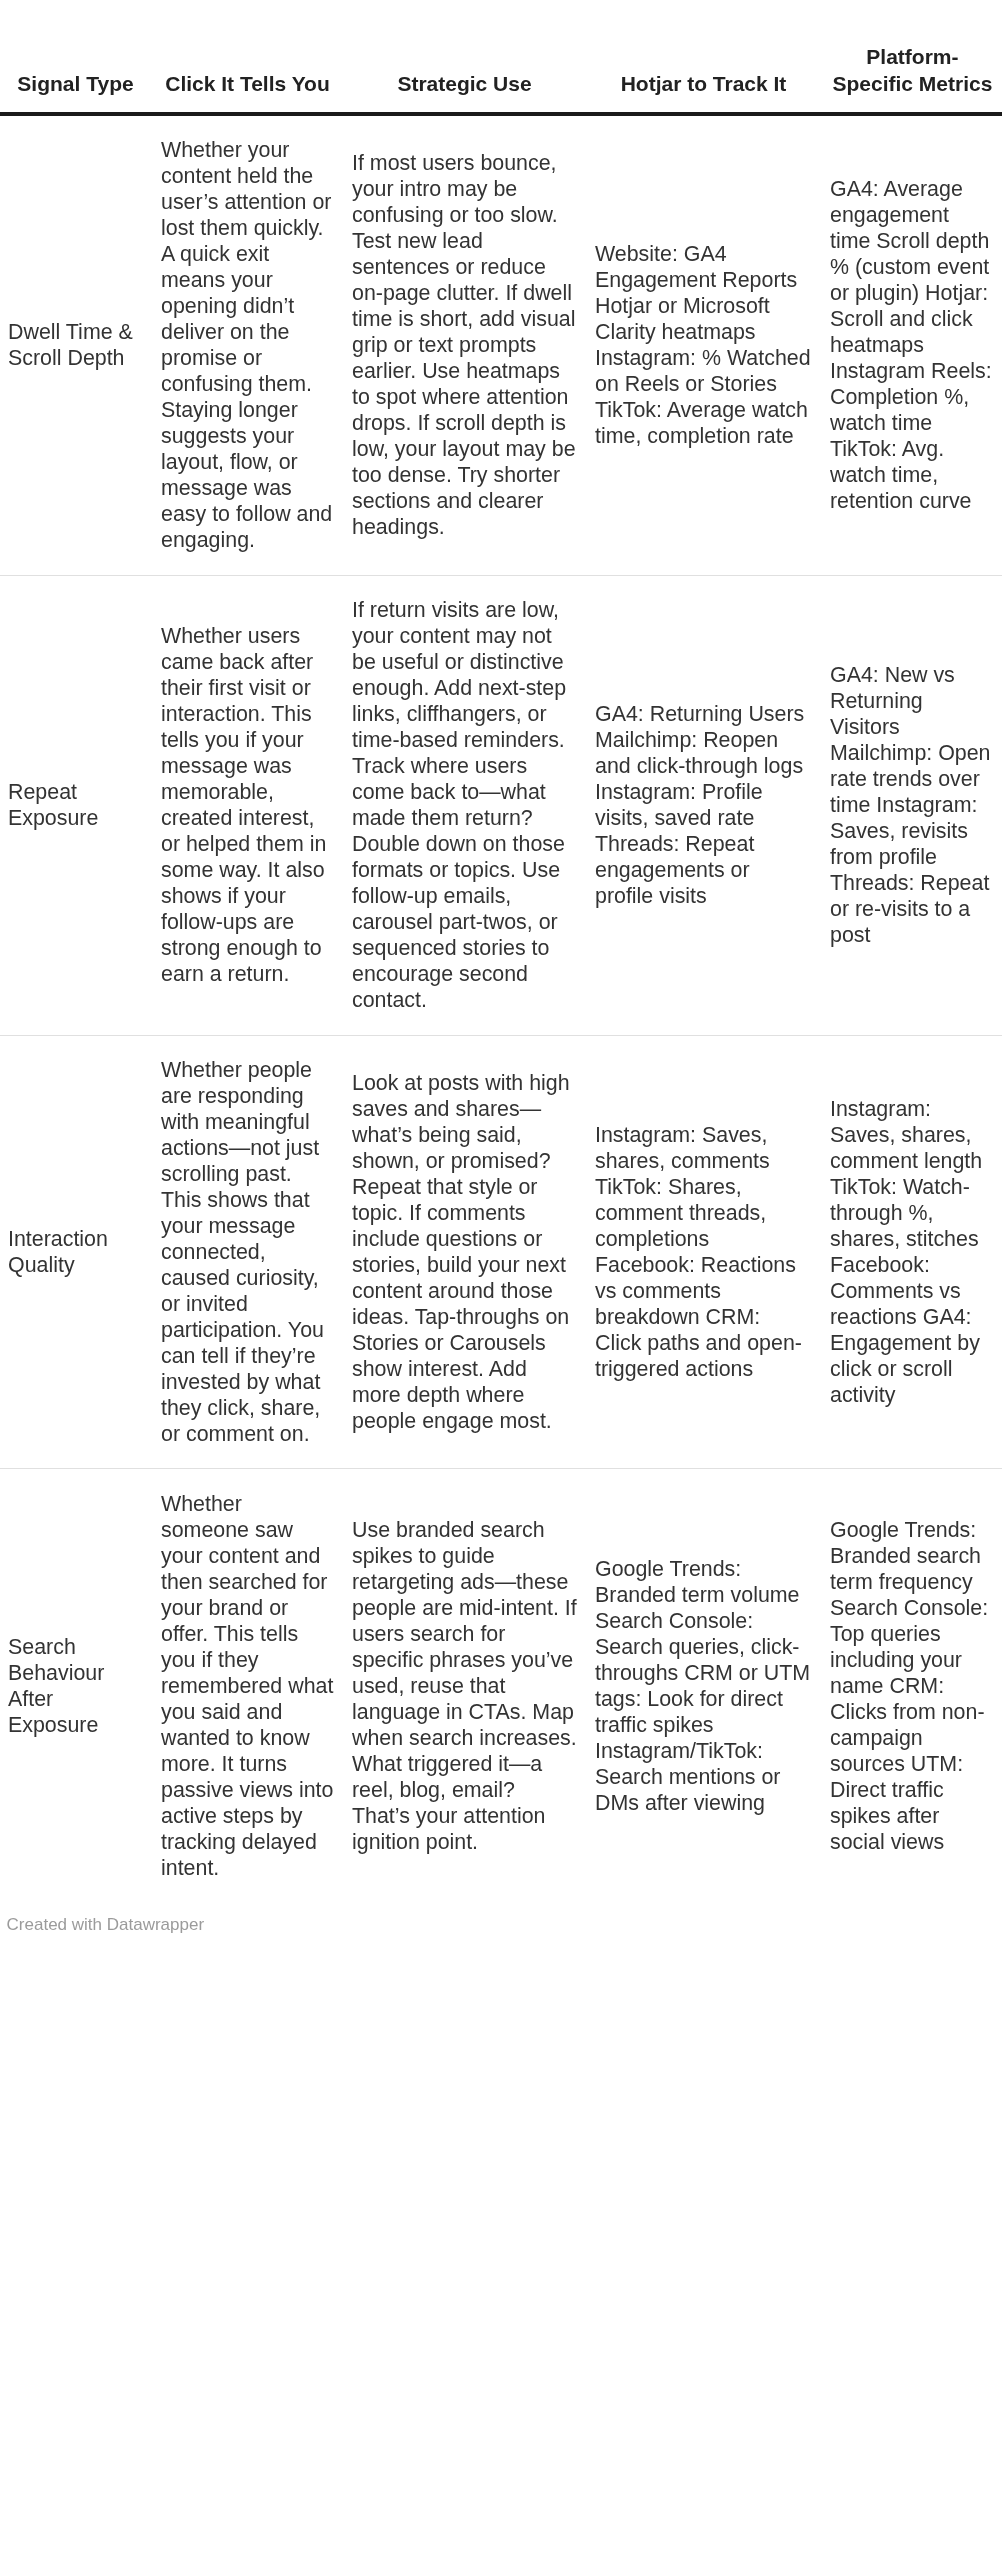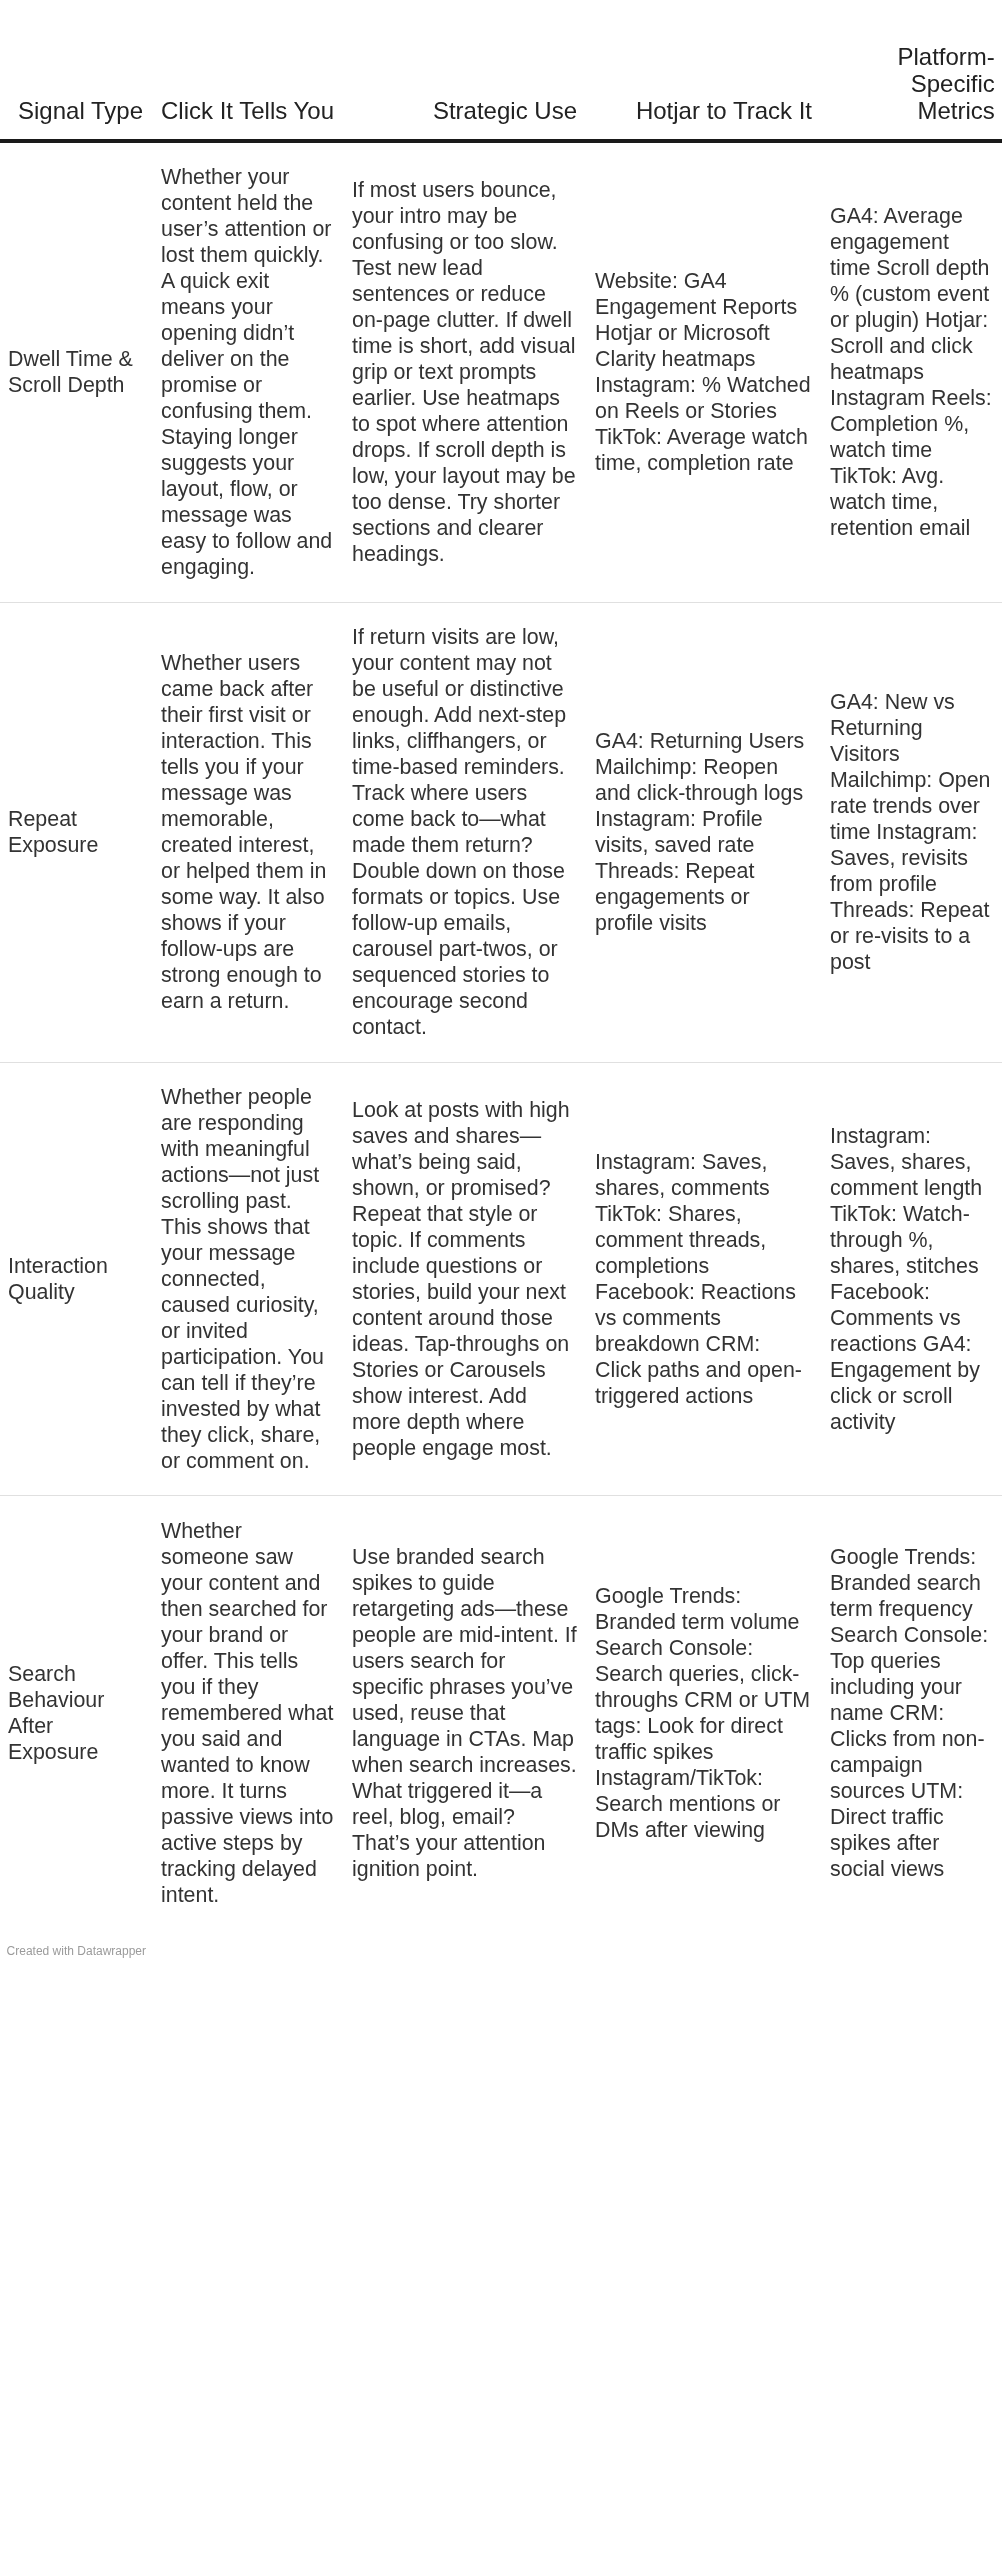--- a/index.html
+++ b/index.html
@@ -16,23 +16,23 @@
     position: relative;
     padding-bottom: 8.2px;
   }
   table.dw-table {
     width: 1002px;
     border-collapse: collapse;
     table-layout: fixed;
   }
   table.dw-table th {
     vertical-align: bottom;
-    text-align: right;
-    font-weight: normal;
-    font-size: 24px;
+    text-align: center;
+    font-weight: bold;
+    font-size: 21px;
     line-height: 27px;
     color: #222222;
     padding: 43px 18px 15px 0;
     border-bottom: 4.1px solid #1a1a1a;
   }
   table.dw-table td {
     vertical-align: middle;
     text-align: left;
     font-size: 21.4px;
     line-height: 26px;
@@ -45,21 +45,21 @@
   }
   table.dw-table th:first-child,
   table.dw-table td:first-child {
     padding-left: 8px;
   }
   table.dw-table th:last-child,
   table.dw-table td:last-child {
     padding-right: 8.2px;
   }
   .credit {
-    font-size: 12px;
+    font-size: 17px;
     line-height: 21.4px;
     color: #9b9b9b;
     padding-left: 6.6px;
     margin-top: 11.5px;
   }
 </style>
 </head>
 <body>
 
 <div class="page">
@@ -79,21 +79,21 @@
         <th>Hotjar to Track It</th>
         <th>Platform-Specific Metrics</th>
       </tr>
     </thead>
     <tbody>
       <tr>
         <td>Dwell Time &amp; Scroll Depth</td>
         <td>Whether your content held the user’s attention or lost them quickly. A quick exit means your opening didn’t deliver on the promise or confusing them. Staying longer suggests your layout, flow, or message was easy to follow and engaging.</td>
         <td>If most users bounce, your intro may be confusing or too slow. Test new lead sentences or reduce on-page clutter. If dwell time is short, add visual grip or text prompts earlier. Use heatmaps to spot where attention drops. If scroll depth is low, your layout may be too dense. Try shorter sections and clearer headings.</td>
         <td>Website: GA4 Engagement Reports Hotjar or Microsoft Clarity heatmaps Instagram: % Watched on Reels or Stories TikTok: Average watch time, completion rate</td>
-        <td>GA4: Average engagement time Scroll depth % (custom event or plugin) Hotjar: Scroll and click heatmaps Instagram Reels: Completion %, watch time TikTok: Avg. watch time, retention email</td>
+        <td>GA4: Average engagement time Scroll depth % (custom event or plugin) Hotjar: Scroll and click heatmaps Instagram Reels: Completion %, watch time TikTok: Avg. watch time, retention curve</td>
       </tr>
       <tr>
         <td>Repeat Exposure</td>
         <td>Whether users came back after their first visit or interaction. This tells you if your message was memorable, created interest, or helped them in some way. It also shows if your follow-ups are strong enough to earn a return.</td>
         <td>If return visits are low, your content may not be useful or distinctive enough. Add next-step links, cliffhangers, or time-based reminders. Track where users come back to—what made them return? Double down on those formats or topics. Use follow-up emails, carousel part-twos, or sequenced stories to encourage second contact.</td>
         <td>GA4: Returning Users Mailchimp: Reopen and click-through logs Instagram: Profile visits, saved rate Threads: Repeat engagements or profile visits</td>
         <td>GA4: New vs Returning Visitors Mailchimp: Open rate trends over time Instagram: Saves, revisits from profile Threads: Repeat or re-visits to a post</td>
       </tr>
       <tr>
         <td>Interaction Quality</td>

